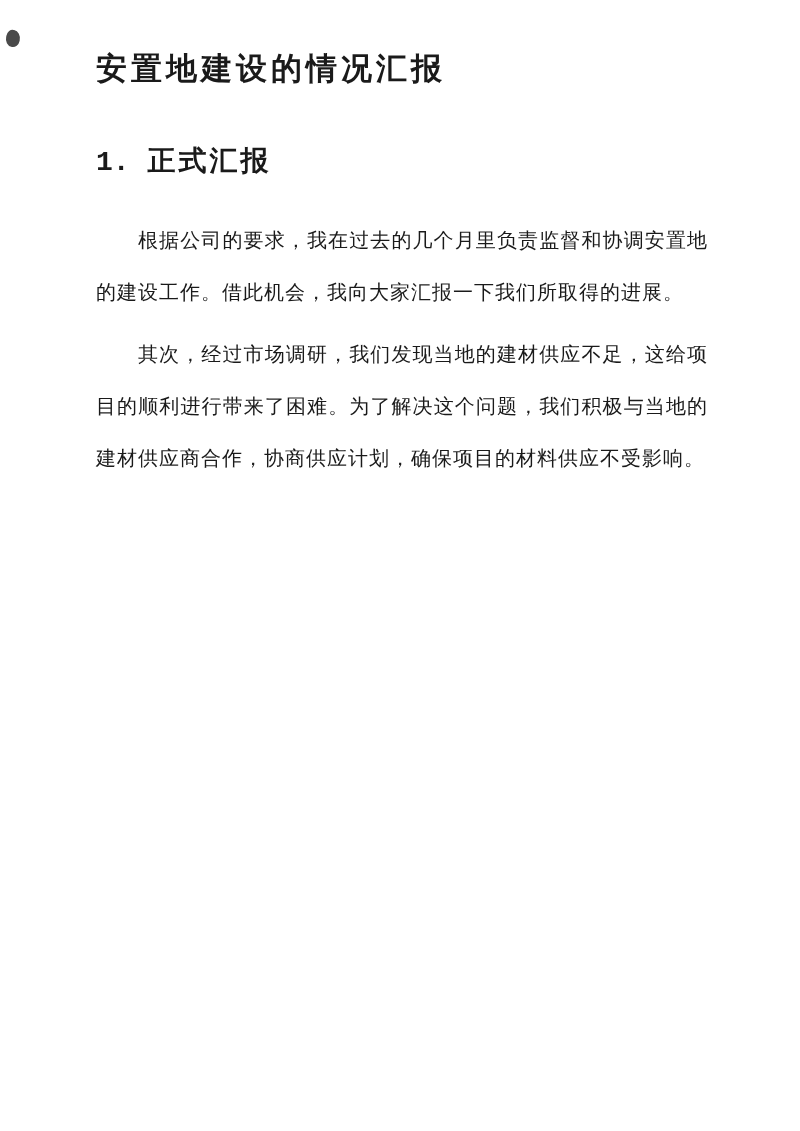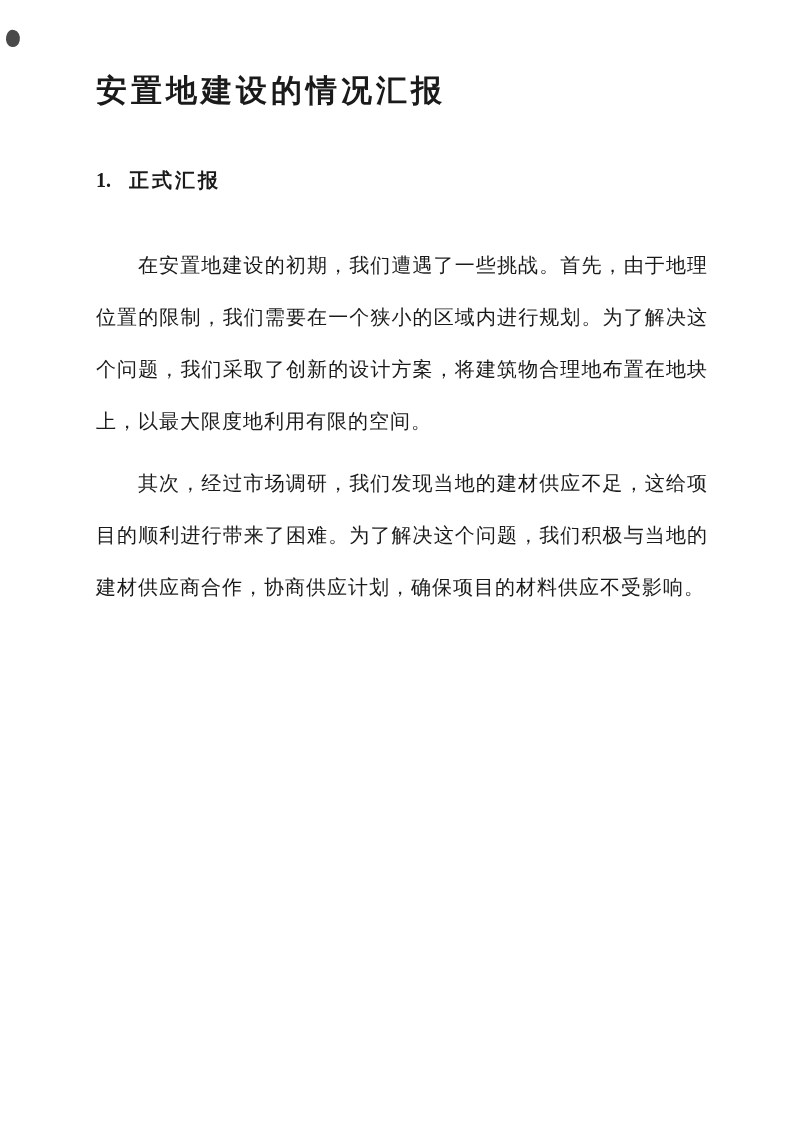--- a/index.html
+++ b/index.html
@@ -9,46 +9,47 @@
     height: 1131px;
     position: relative;
     overflow: hidden;
     font-family: "Liberation Serif", "DejaVu Serif", serif;
     color: #1a1a1a;
   }
   .page {
     position: absolute;
     inset: 0;
     background: #ffffff;
-    padding: 72px 92px 0 96px;
+    padding: 50px 92px 0 96px;
   }
   .corner-mark {
     position: absolute;
     left: 6px;
     top: 30px;
     width: 14px;
     height: 17px;
     background: #4a4a4a;
     border-radius: 45% 60% 50% 55%;
     transform: rotate(12deg);
   }
   .doc-title {
     font-size: 31px;
     font-weight: bold;
     letter-spacing: 4px;
     line-height: 1.25;
     margin-bottom: 56px;
     white-space: nowrap;
   }
   .section-heading {
-    font-size: 20px;
+    font-size: 28px;
     font-weight: bold;
     line-height: 1.3;
-    margin-bottom: 46px;
+    margin-bottom: 33px;
     white-space: nowrap;
+    font-family: Liberation Mono, monospace;
   }
   .section-heading .sec-num {
     display: inline-block;
     margin-right: 18px;
     letter-spacing: 0;
   }
   .section-heading .sec-text {
     letter-spacing: 3px;
   }
   .body-para {
@@ -66,20 +67,20 @@
 <div class="page">
 
   <div class="corner-mark"></div>
 
   <h1 class="doc-title">安置地建设的情况汇报</h1>
 
   <h2 class="section-heading">
     <span class="sec-num">1.</span><span class="sec-text">正式汇报</span>
   </h2>
 
+  <p class="body-para">根据公司的要求，我在过去的几个月里负责监督和协调安置地的建设工作。借此机会，我向大家汇报一下我们所取得的进展。</p>
 
-  <p class="body-para">在安置地建设的初期，我们遭遇了一些挑战。首先，由于地理位置的限制，我们需要在一个狭小的区域内进行规划。为了解决这个问题，我们采取了创新的设计方案，将建筑物合理地布置在地块上，以最大限度地利用有限的空间。</p>
 
   <p class="body-para">其次，经过市场调研，我们发现当地的建材供应不足，这给项目的顺利进行带来了困难。为了解决这个问题，我们积极与当地的建材供应商合作，协商供应计划，确保项目的材料供应不受影响。</p>
 
 
 
 </div>
 
 </body></html>

